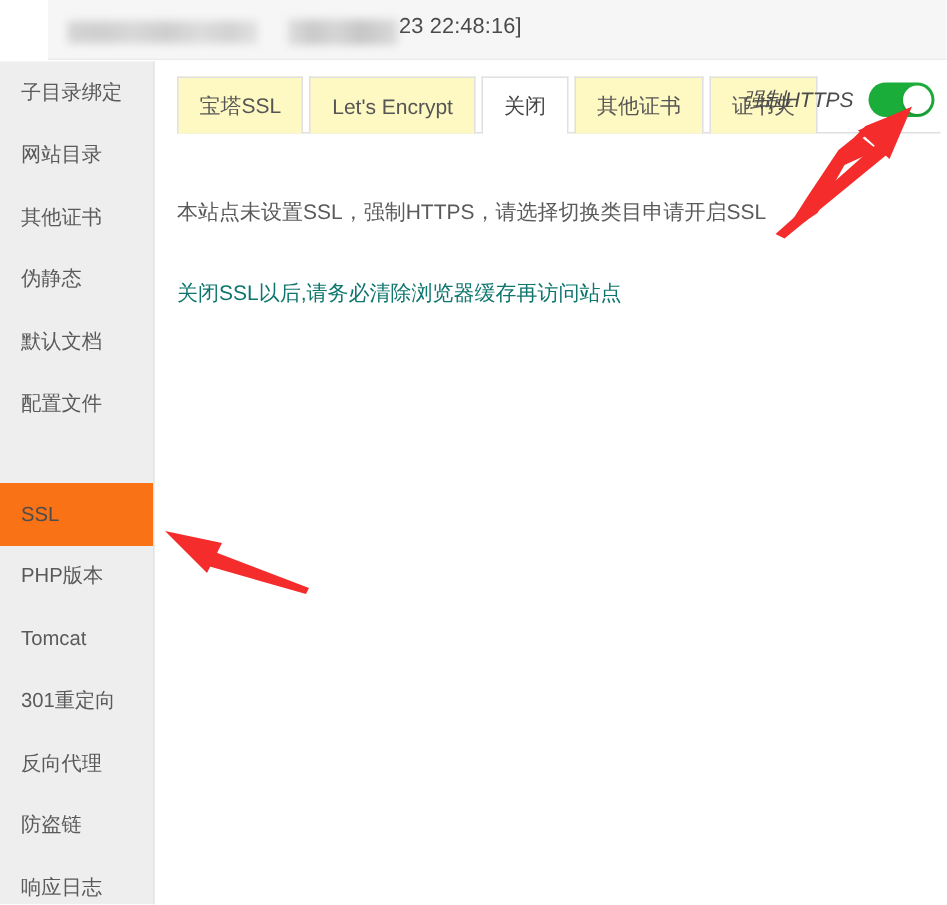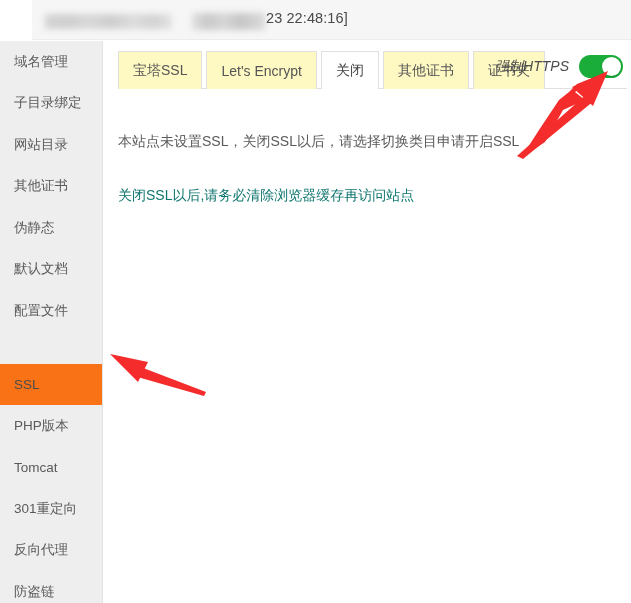--- a/index.html
+++ b/index.html
@@ -215,23 +215,20 @@
     <div id="header-timestamp">23 22:48:16]</div>
     <div id="close-button">
       <svg width="16" height="16" viewBox="0 0 16 16" aria-hidden="true">
         <path d="M3 13 L12 4 M12 4 L6 4 M12 4 L12 10" stroke="#ffffff" stroke-width="2.2" fill="none" stroke-linecap="round"></path>
       </svg>
     </div>
   </div>
 
   <div id="sidebar">
     <div class="side-item">
-        <span>域名管理</span>
-      </div>
-    <div class="side-item">
         <span>子目录绑定</span>
       </div>
     <div class="side-item">
         <span>网站目录</span>
       </div>
     <div class="side-item">
         <span>其他证书</span>
       </div>
     <div class="side-item">
         <span>伪静态</span>
@@ -289,21 +286,21 @@
 
       <div id="https-group">
         <span id="https-label">强制HTTPS</span>
         <div id="https-toggle">
           <div class="knob"></div>
         </div>
       </div>
     </div>
 
     <div id="body-text">
-      <div id="notice-normal">本站点未设置SSL，关闭SSL以后，请选择切换类目申请开启SSL</div>
+      <div id="notice-normal">本站点未设置SSL，强制HTTPS，请选择切换类目申请开启SSL</div>
       <div id="notice-warning">关闭SSL以后,请务必清除浏览器缓存再访问站点</div>
     </div>
 
   </div>
 
   <div class="annot" id="arrow-toggle">
     <svg width="96" height="92" viewBox="0 0 96 92">
       <polygon points="92,2 60,22 70,30 48,40 30,72 6,88 24,60 44,30 54,22 62,14" fill="#f42c2c"></polygon>
       <polygon points="93,1 57,17 78,36" fill="#f42c2c"></polygon>
       <polygon points="80,30 8,89 2,86 74,22" fill="#f42c2c"></polygon>

